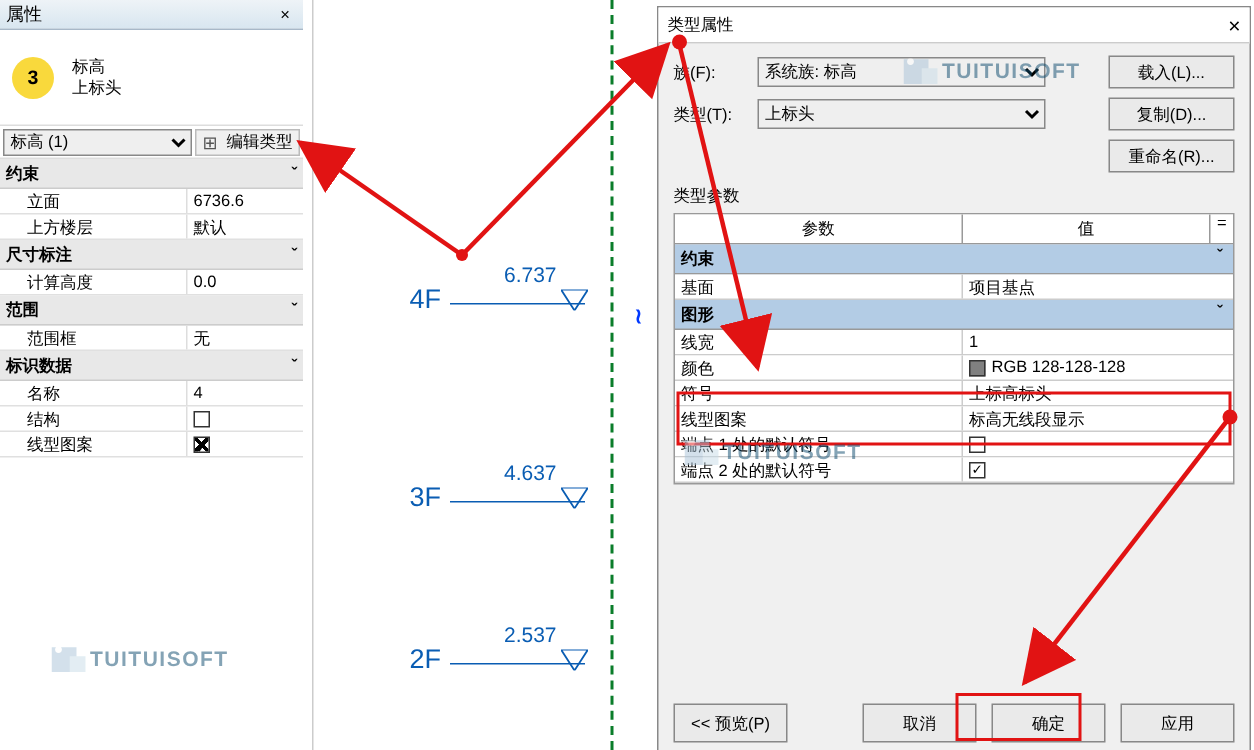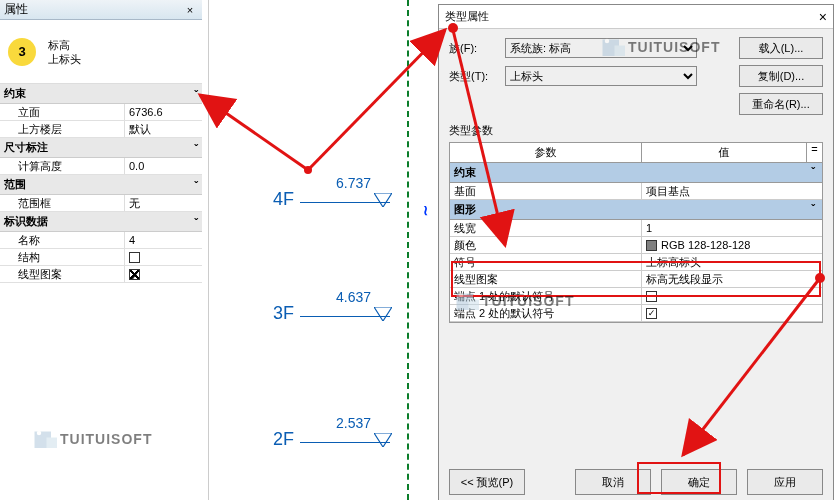--- a/index.html
+++ b/index.html
@@ -59,38 +59,45 @@
     .chk-c { width: 11px; height: 11px; border: 1px solid #333; display: inline-flex; align-items: center; justify-content: center; font-size: 9px; }
     .red-box { position: absolute; border: 2.5px solid #e11313; pointer-events: none; }
     
     .dlg-footer { position: absolute; bottom: 8px; left: 0; right: 0; display: flex; justify-content: flex-end; padding: 0 10px; gap: 10px; }
     .dlg-footer button { width: 76px; height: 26px; font-size: 11px; border: 1px solid #888; background: #eaeaea; }
     .dlg-footer .preview-btn { margin-right: auto; }
     
     
     .watermark { position: absolute; display: flex; align-items: center; opacity: 0.5; pointer-events: none; }
     .wm-icon { width: 30px; height: 30px; }
-    .wm-text { font-family: Arial; font-size: 14px; letter-spacing: 1px; color: #000000; font-weight: bold; }
+    .wm-text { font-family: Arial; font-size: 14px; letter-spacing: 1px; color: #0c4a6e; font-weight: bold; }
     
     
     .arrows { position: absolute; left: 0; top: 0; width: 836px; height: 500px; pointer-events: none; }
   </style>
 </head>
 <body>
 
 <div class="props-panel">
   <div class="props-header">
     <span class="title">属性</span>
     <span class="close">×</span>
   </div>
   <div class="prop-preview">
     <div class="circle-num">3</div>
     <div class="prev-text">
       <div>标高</div>
       <div>上标头</div>
+    </div>
+  </div>
+  <div class="dropdown-row">
+    <select><option>标高 (1)</option></select>
+    <div class="edit-type-btn">
+      <span class="tiny-icon"></span>
+      <span>编辑类型</span>
     </div>
   </div>
 
   <div class="section-head">约束</div>
   <div class="prop-row">
       <div class="k">立面</div>
       <div class="v">6736.6</div>
     </div>
   <div class="prop-row">
       <div class="k">上方楼层</div>
@@ -129,21 +136,21 @@
 </div>
 
 <div class="canvas">
   <div class="dashed-v"></div>
   <div class="wavy">≀</div>
 <div class="level-mark" style="left: 64px; top: 175px;"><div class="num" style="margin-left:44px;margin-bottom:-2px">6.737</div>
     <span class="lbl">4F</span><span class="line"></span>
     <svg width="18" height="14" style="position:absolute;right:-2px;top:18px">
         <path d="M0,0 L18,0 L9,14 Z" fill="none" stroke="#0a5db3" stroke-width="1.2"></path>
       </svg></div>
-    <div class="level-mark" style="left: 64px; top: 289px;"><div class="num" style="margin-left:44px;margin-bottom:-2px">4.637</div>
+    <div class="level-mark" style="left: 64px; top: 307px;"><div class="num" style="margin-left:44px;margin-bottom:-2px">4.637</div>
     <span class="lbl">3F</span><span class="line"></span>
     <svg width="18" height="14" style="position:absolute;right:-2px;top:18px">
         <path d="M0,0 L18,0 L9,14 Z" fill="none" stroke="#0a5db3" stroke-width="1.2"></path>
       </svg></div>
     <div class="level-mark" style="left: 64px; top: 415px;"><div class="num" style="margin-left:44px;margin-bottom:-2px">2.537</div>
     <span class="lbl">2F</span><span class="line"></span>
     <svg width="18" height="14" style="position:absolute;right:-2px;top:18px">
         <path d="M0,0 L18,0 L9,14 Z" fill="none" stroke="#0a5db3" stroke-width="1.2"></path>
       </svg></div>
   </div>

